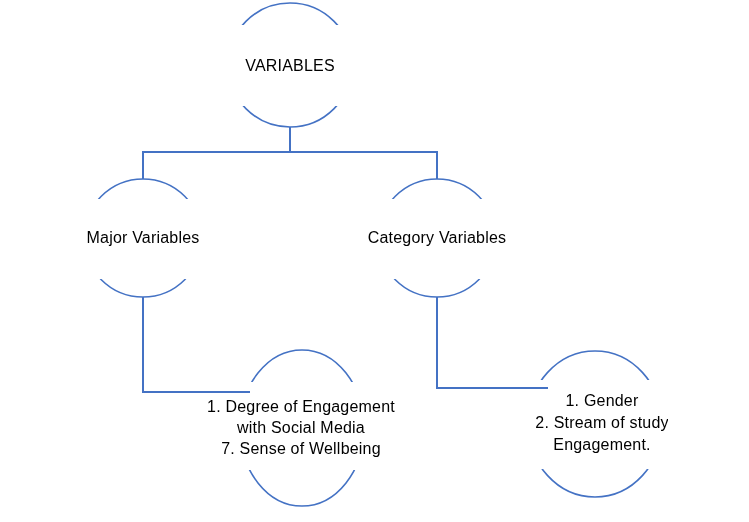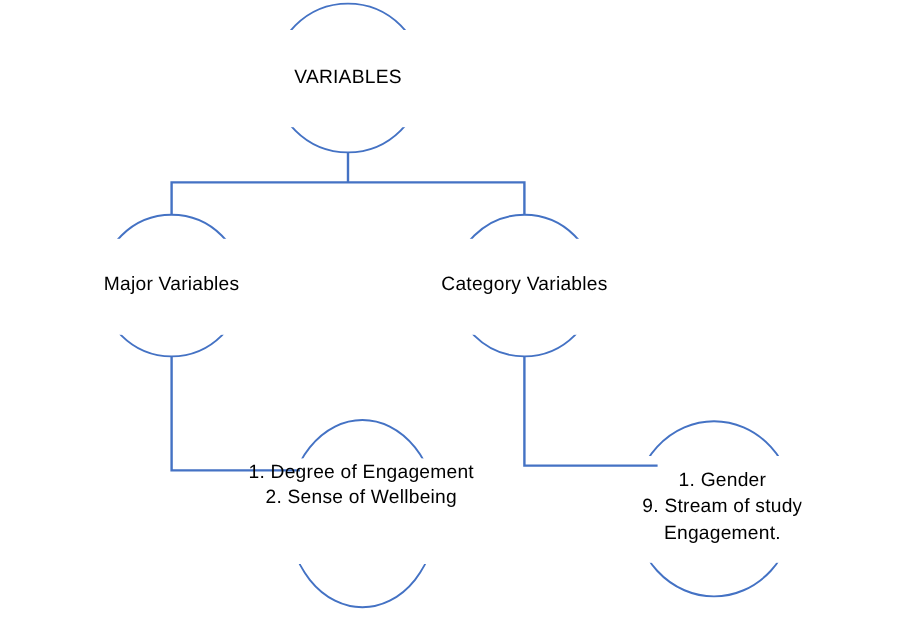--- a/index.html
+++ b/index.html
@@ -81,24 +81,25 @@
     <path class="connector" d="M143 297 L143 392 L250 392"></path>
     <path class="connector" d="M437 297 L437 388 L548 388"></path>
   </svg>
 
   <div class="label" style="left:290px; top:65px;">VARIABLES</div>
 
   <div class="label" style="left:437px; top:237px;">Category Variables</div>
 
   <div class="label" style="left:143px; top:237px;">Major Variables</div>
 
-  <div class="label" style="left:301px; top:404px;">
+  <div class="label" style="left:301px; top:427px;">
     <div>1. Degree of Engagement</div>
-    <div>2. Sense of Wellbeing</div>
+    <div>with Social Media</div>
+    <div>7. Sense of Wellbeing</div>
   </div>
 
   <div class="label loose" style="left:602px; top:423px;">
     <div>1. Gender</div>
-    <div>9. Stream of study</div>
+    <div>2. Stream of study</div>
     <div>Engagement.</div>
   </div>
 
 </div>
 
 </body></html>

